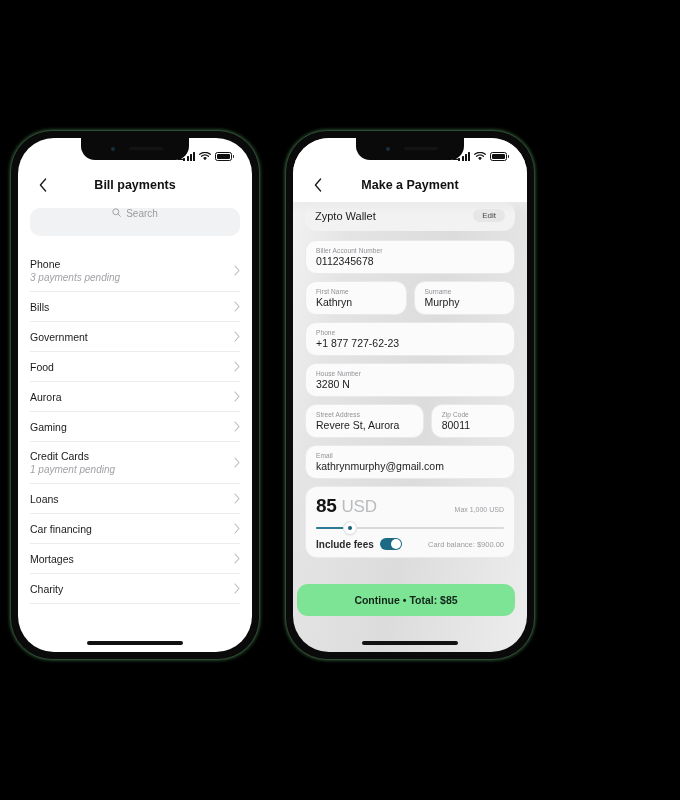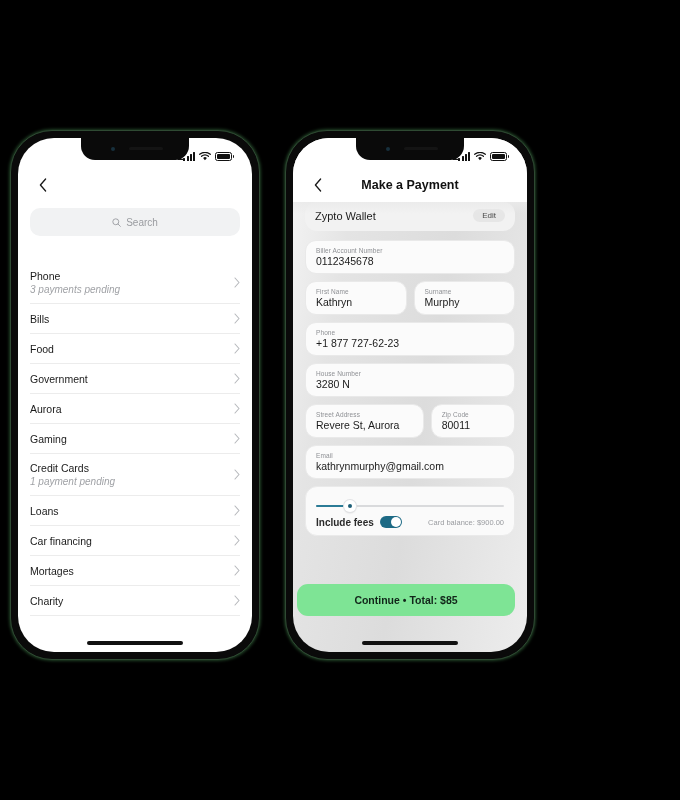--- a/index.html
+++ b/index.html
@@ -87,22 +87,22 @@
   .back svg { display:block; }
   .nav-title {
     position:absolute; left:0; right:0; text-align:center;
     font-size: 12.5px; font-weight: 700; color: #111; pointer-events:none;
   }
 
   
   .p1body { padding: 6px 12px 0 12px; }
   .searchbar {
     height: 28px; border-radius: 10px; background: #f1f2f3;
-    display:flex; align-items:center; justify-content:center; gap:5px;
-    margin-bottom: 26px; cursor: text;
+    display:flex; align-items:flex-start; justify-content:center; gap:5px;
+    margin-bottom: 14px; cursor: text;
   }
   .searchbar .ph { font-size: 10px; color: #9a9ca0; }
   .search-ico { display:block; }
 
   .list { }
   .row {
     display:flex; align-items:center; justify-content:space-between;
     border-bottom: 1px solid #ececec;
     padding: 8px 0 8px 0;
     min-height: 30px;
@@ -228,20 +228,21 @@
             </span>
         </div>
       </div>
 
       <div class="navbar">
         <div class="back">
           <svg width="8" height="14" viewBox="0 0 8 14">
             <path d="M6.6 1 L1.4 7 L6.6 13" stroke="#1a1a1a" stroke-width="1.3" fill="none" stroke-linecap="round" stroke-linejoin="round"></path>
           </svg>
         </div>
+        <div class="nav-title">Bill payments</div>
       </div>
 
       <div class="p1body">
 
         <div class="searchbar">
           <svg class="search-ico" width="9" height="9" viewBox="0 0 10 10">
             <circle cx="4.2" cy="4.2" r="3.3" stroke="#9a9ca0" stroke-width="1" fill="none"></circle>
             <path d="M6.7 6.7 L9.3 9.3" stroke="#9a9ca0" stroke-width="1" stroke-linecap="round"></path>
           </svg>
           <span class="ph">Search</span>
@@ -263,30 +264,30 @@
             <div class="txt">
                 <span class="title">Bills</span>
               </div>
             <svg class="chev" width="6" height="11" viewBox="0 0 6 11">
                 <path d="M1 1 L5 5.5 L1 10" stroke="#b6b8bc" stroke-width="1.1" fill="none" stroke-linecap="round" stroke-linejoin="round"></path>
               </svg>
           </div>
 
           <div class="row">
             <div class="txt">
+                <span class="title">Government</span>
+              </div>
+            <svg class="chev" width="6" height="11" viewBox="0 0 6 11">
+                <path d="M1 1 L5 5.5 L1 10" stroke="#b6b8bc" stroke-width="1.1" fill="none" stroke-linecap="round" stroke-linejoin="round"></path>
+              </svg>
+          </div>
+
+          <div class="row">
+            <div class="txt">
                 <span class="title">Food</span>
-              </div>
-            <svg class="chev" width="6" height="11" viewBox="0 0 6 11">
-                <path d="M1 1 L5 5.5 L1 10" stroke="#b6b8bc" stroke-width="1.1" fill="none" stroke-linecap="round" stroke-linejoin="round"></path>
-              </svg>
-          </div>
-
-          <div class="row">
-            <div class="txt">
-                <span class="title">Government</span>
               </div>
             <svg class="chev" width="6" height="11" viewBox="0 0 6 11">
                 <path d="M1 1 L5 5.5 L1 10" stroke="#b6b8bc" stroke-width="1.1" fill="none" stroke-linecap="round" stroke-linejoin="round"></path>
               </svg>
           </div>
 
           <div class="row">
             <div class="txt">
                 <span class="title">Aurora</span>
               </div>
@@ -438,20 +439,27 @@
             <div class="fvalue">80011</div>
           </div>
         </div>
 
         <div class="card">
           <div class="flabel">Email</div>
           <div class="fvalue">kathrynmurphy@gmail.com</div>
         </div>
 
         <div class="amount-card">
+          <div class="amt-top">
+            <div class="amt-left">
+              <span class="amt-num">85</span>
+              <span class="amt-cur">USD</span>
+            </div>
+            <span class="amt-max">Max 1,000 USD</span>
+          </div>
 
           <div class="slider">
             <div class="s-track"></div>
             <div class="s-fill" id="sfill" style="width: 18%;"></div>
             <div class="s-knob" id="sknob" style="left: 18%;"></div>
           </div>
 
           <div class="amt-bot">
             <div class="fees">
               <span class="fees-label">Include fees</span>

